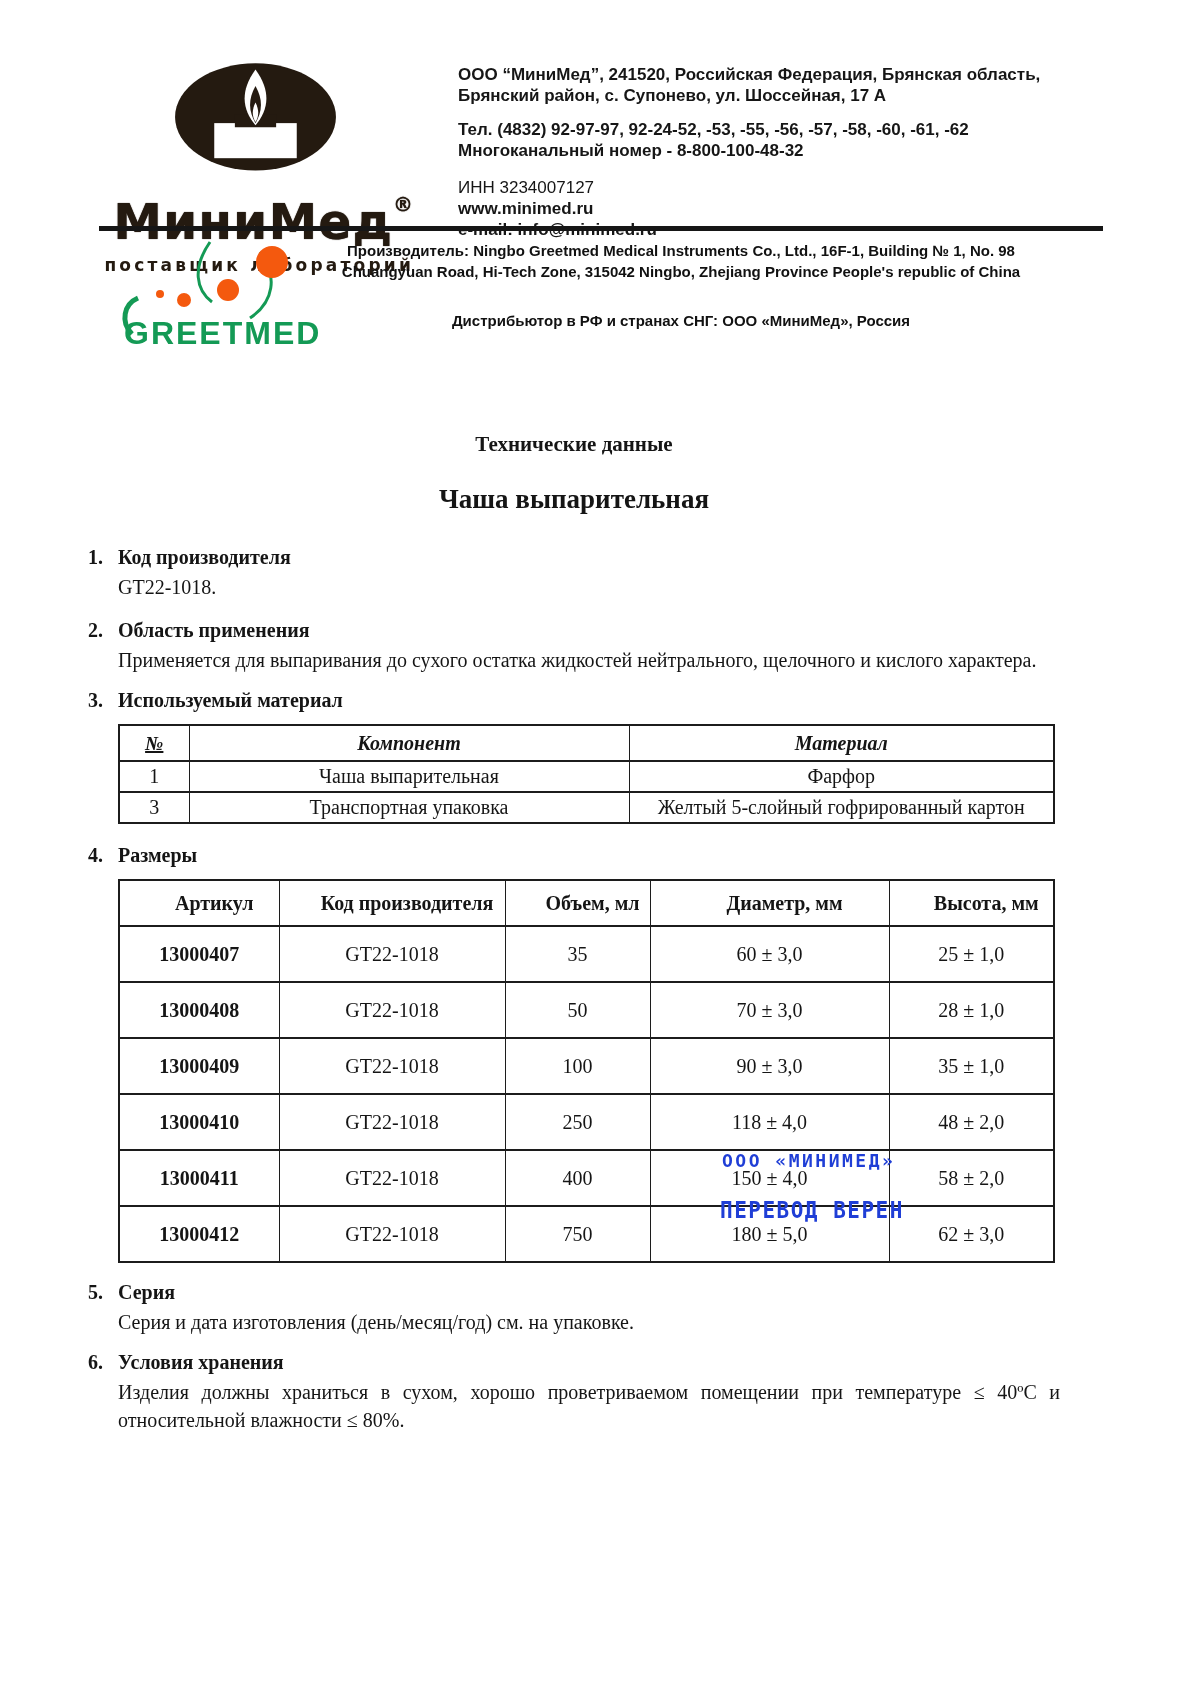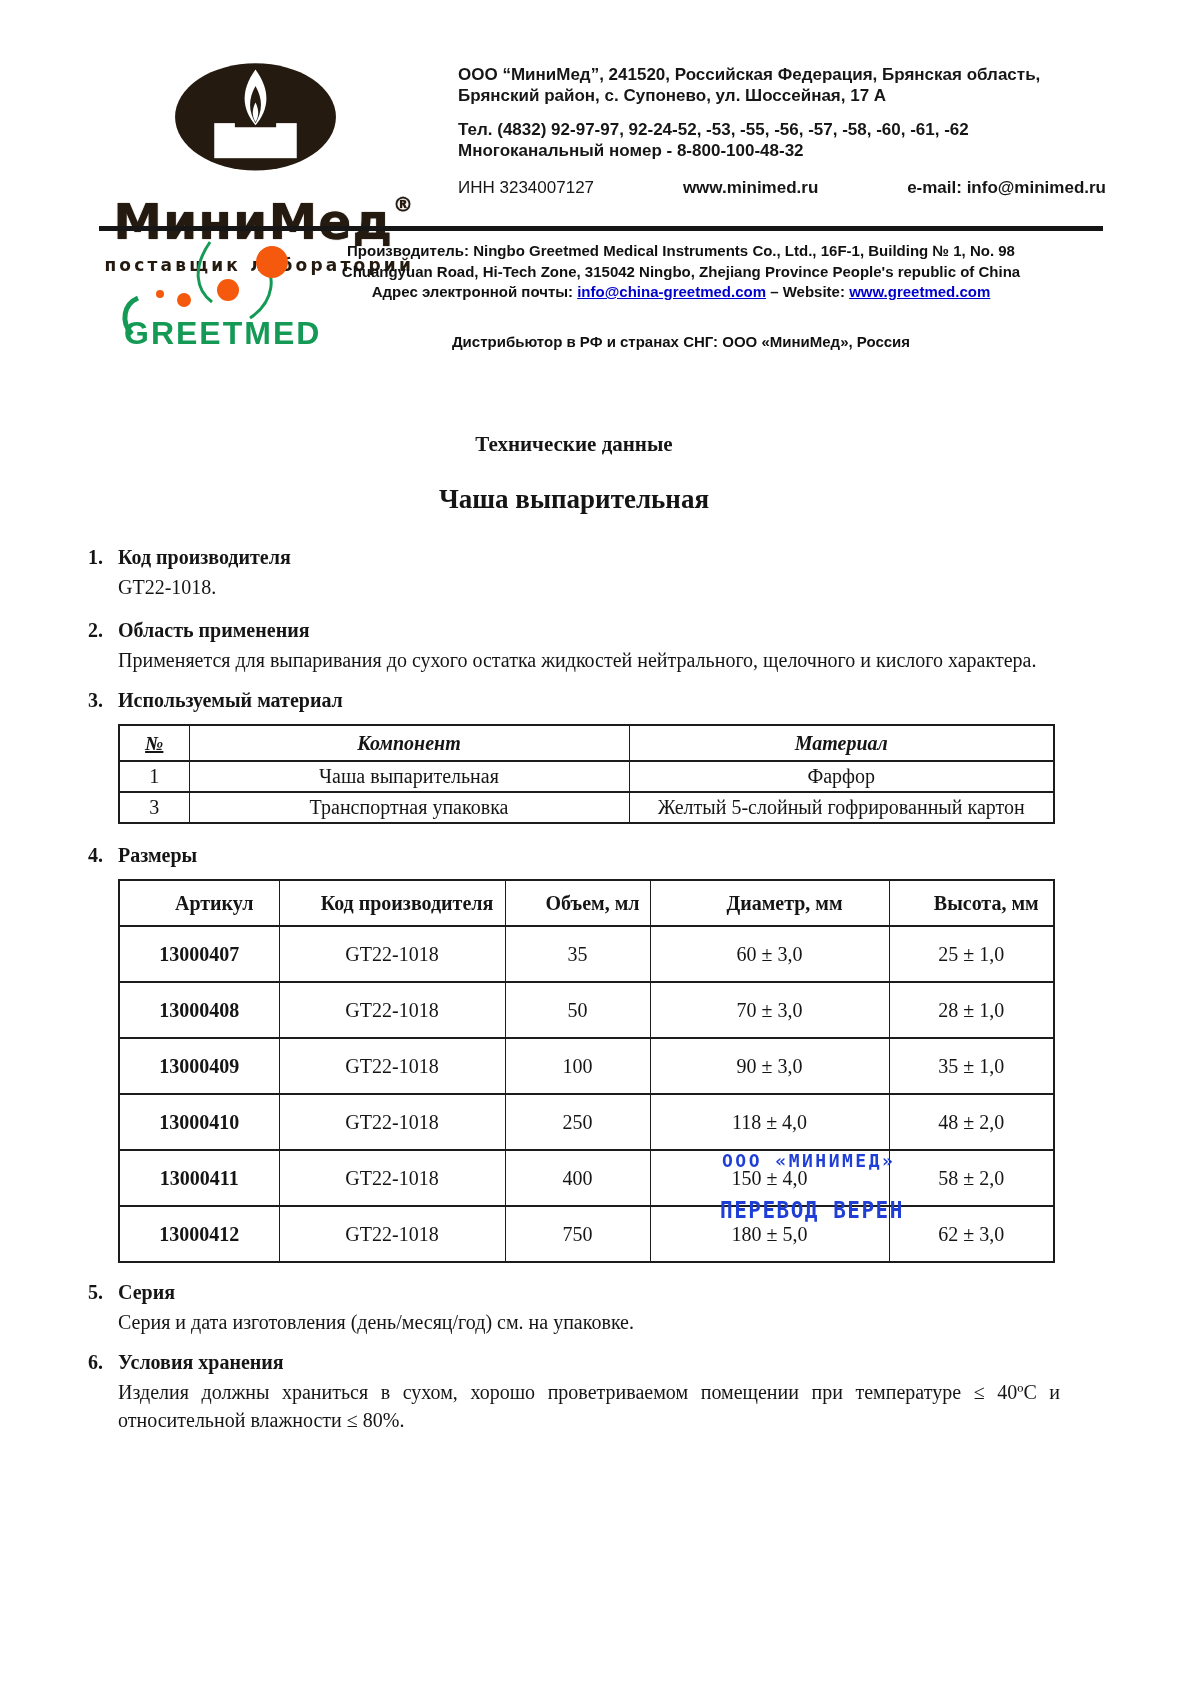--- a/index.html
+++ b/index.html
@@ -24,21 +24,21 @@
   }
 
   
   .supplier-info {
     position:absolute; left:458px; top:64px; width:648px;
     font-family:"Liberation Sans", sans-serif; font-weight:700;
     font-size:17px; line-height:21px; color:#161616;
   }
   .supplier-info .block { margin-bottom:13px; }
   .supplier-info div { white-space:nowrap; }
-  .inn-row { display:flex; justify-content:space-between; margin-top:16px; }
+  .inn-row { display:flex; justify-content:space-between; margin-top:16px;flex-direction:column; }
   .inn-text { font-weight:400; }
 
   .divider { position:absolute; left:99px; top:226px; width:1004px; height:5px; background:#161616; }
 
   
   .mfr-logo { position:absolute; left:110px; top:238px; }
   .mfr-text {
     position:absolute; left:336px; top:241px; width:690px; text-align:center;
     font-family:"Liberation Sans", sans-serif; font-weight:700;
     font-size:15px; line-height:20.5px; color:#111;
@@ -135,23 +135,20 @@
       <circle cx="118" cy="52" r="11" fill="#f4590e"></circle>
       <circle cx="74" cy="62" r="7" fill="#f4590e"></circle>
       <circle cx="50" cy="56" r="4" fill="#f4590e"></circle>
       <path d="M28 60 C 14 66 10 84 22 96" stroke="#149a55" stroke-width="5" fill="none"></path>
       <text x="14" y="106" font-family="Liberation Sans, sans-serif" font-weight="700" font-size="32" letter-spacing="2" fill="#149a55">GREETMED</text>
     </svg>
   </div>
   <div class="mfr-text">
     <div>Производитель: Ningbo Greetmed Medical Instruments Co., Ltd., 16F-1, Building № 1, No. 98</div>
     <div>Chuangyuan Road, Hi-Tech Zone, 315042 Ningbo, Zhejiang Province People's republic of China</div>
-    <div>
-      <span>Адрес электронной почты: </span><span class="link">info@china-greetmed.com</span><span> – Website: </span><span class="link">www.greetmed.com</span>
-    </div>
     <div class="distributor">Дистрибьютор в РФ и странах СНГ: ООО «МиниМед», Россия</div>
   </div>
 
   <div class="doc">
     <div class="doc-title">Технические данные</div>
     <div class="product-title">Чаша выпарительная</div>
 
     <div class="section mt1">
       <div class="sec-head">
         <span class="sec-num">1.</span>

